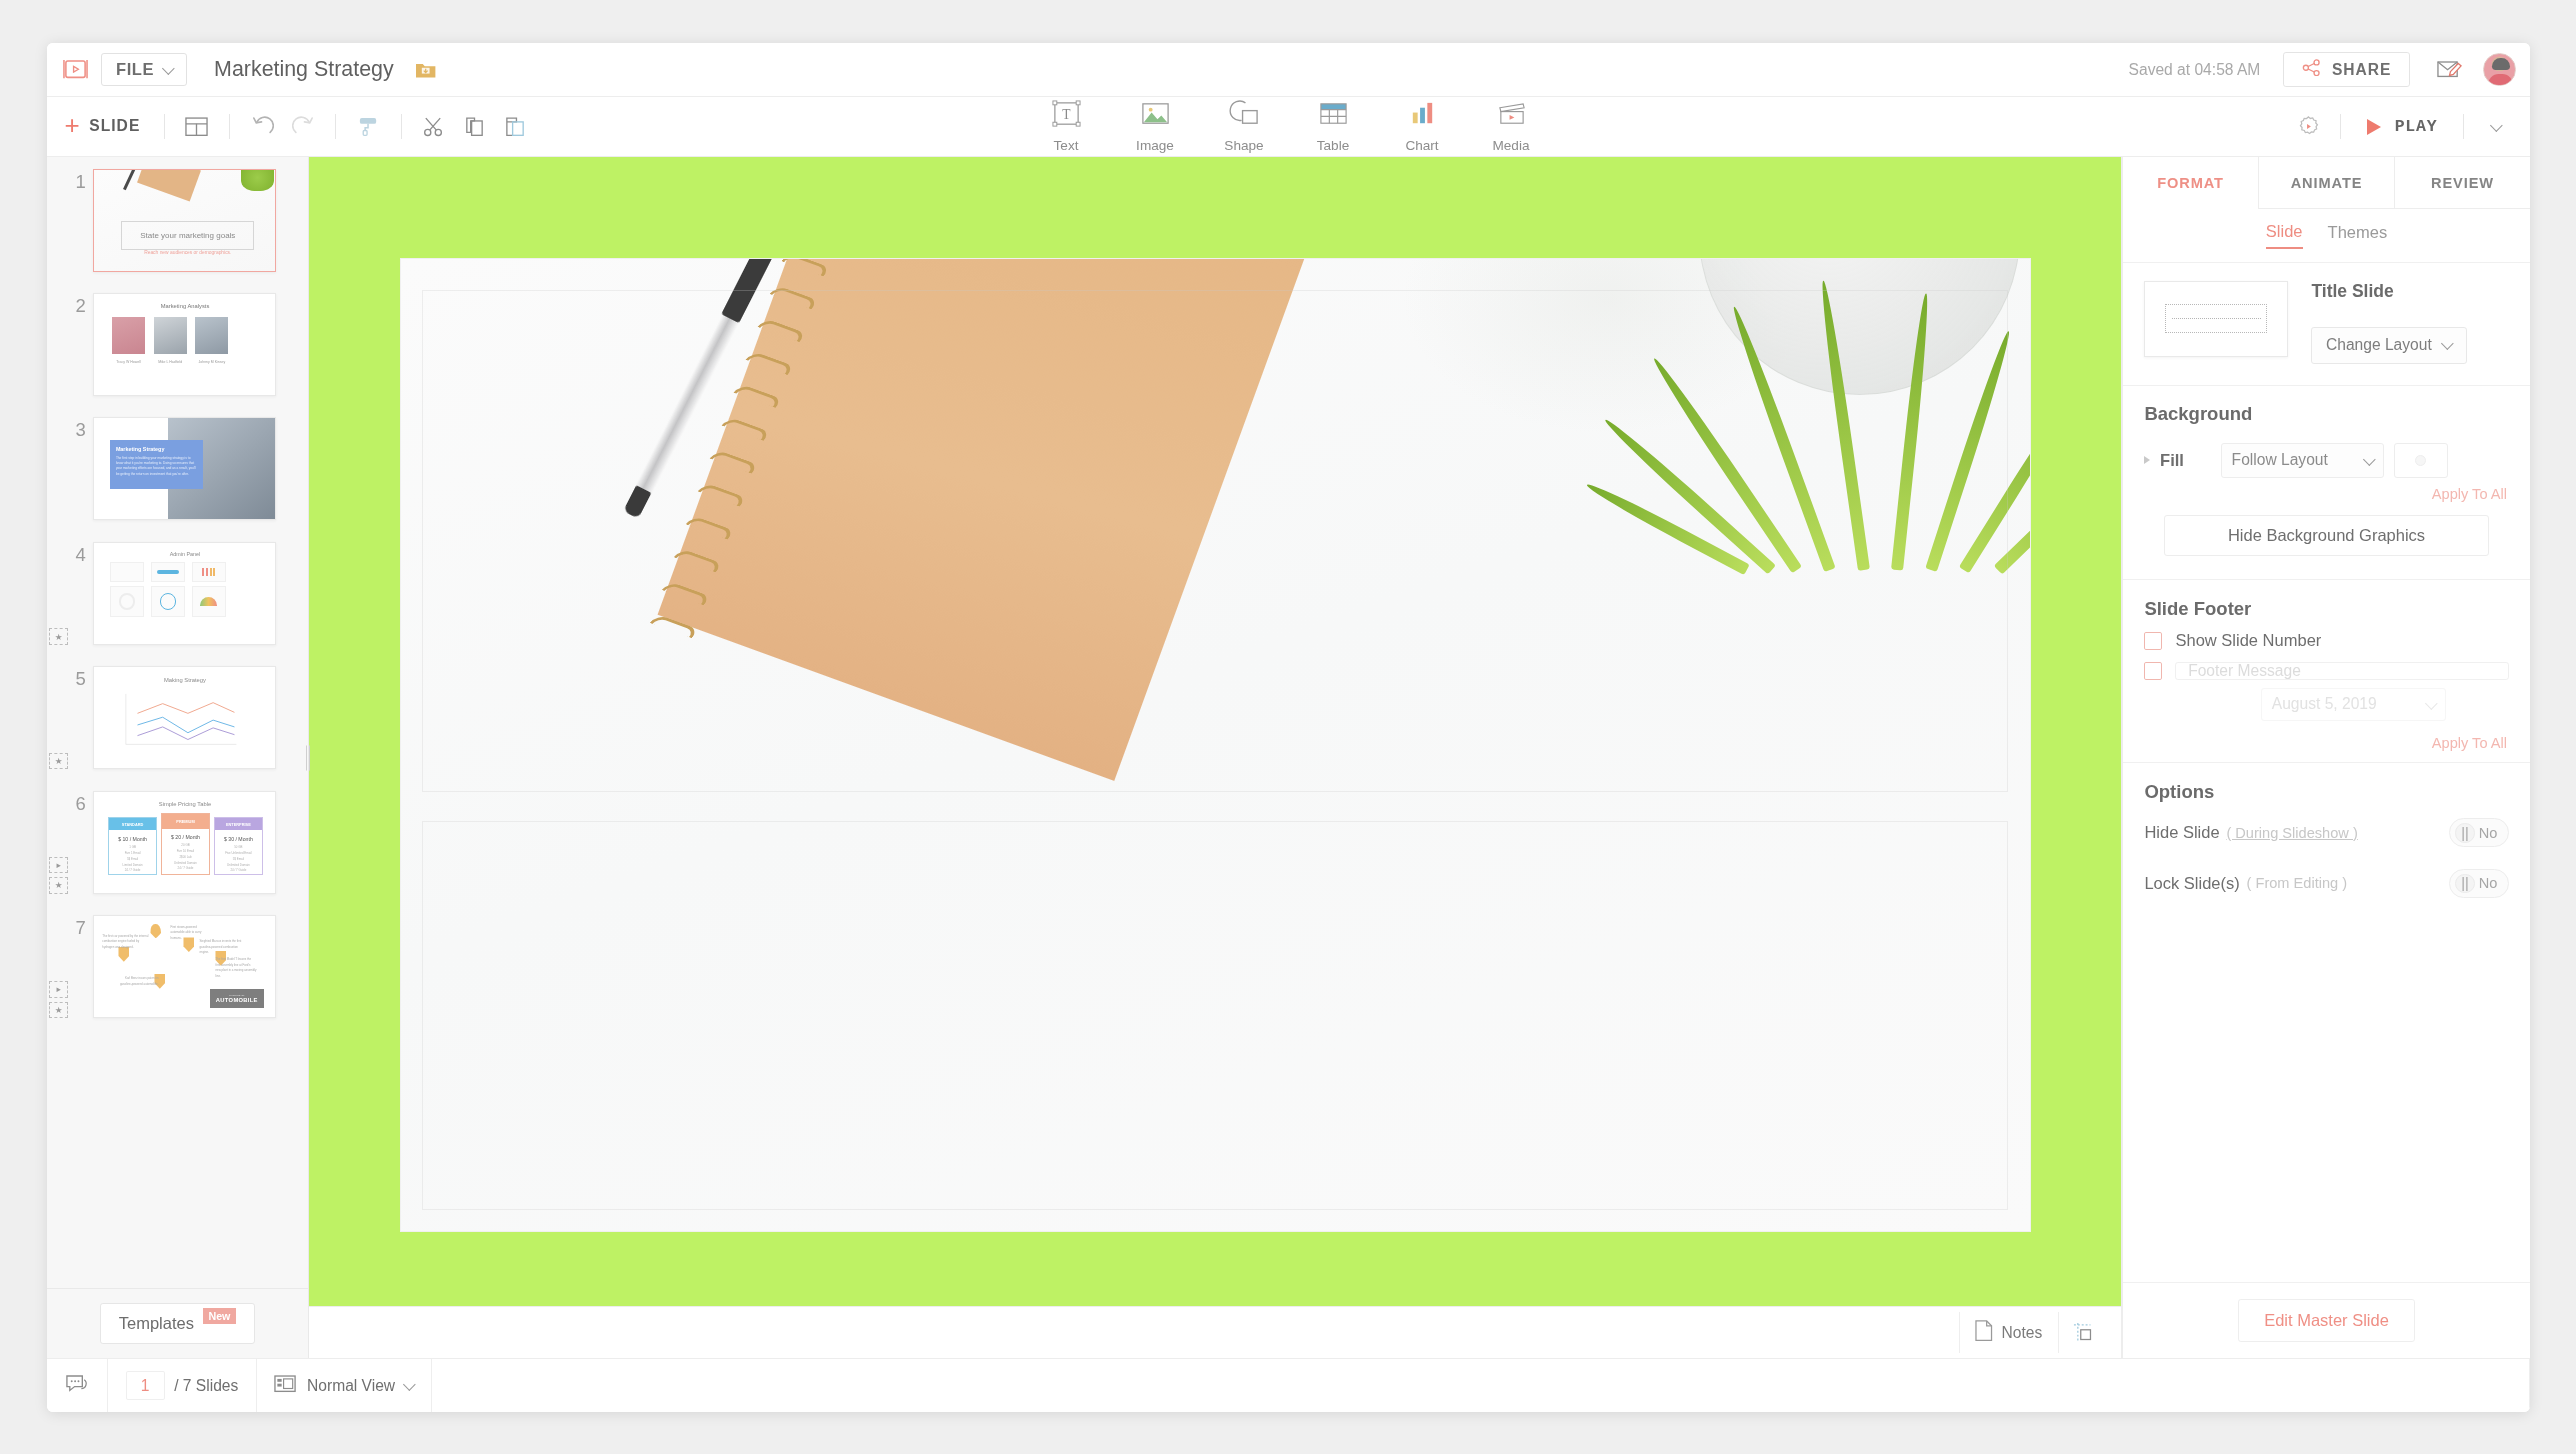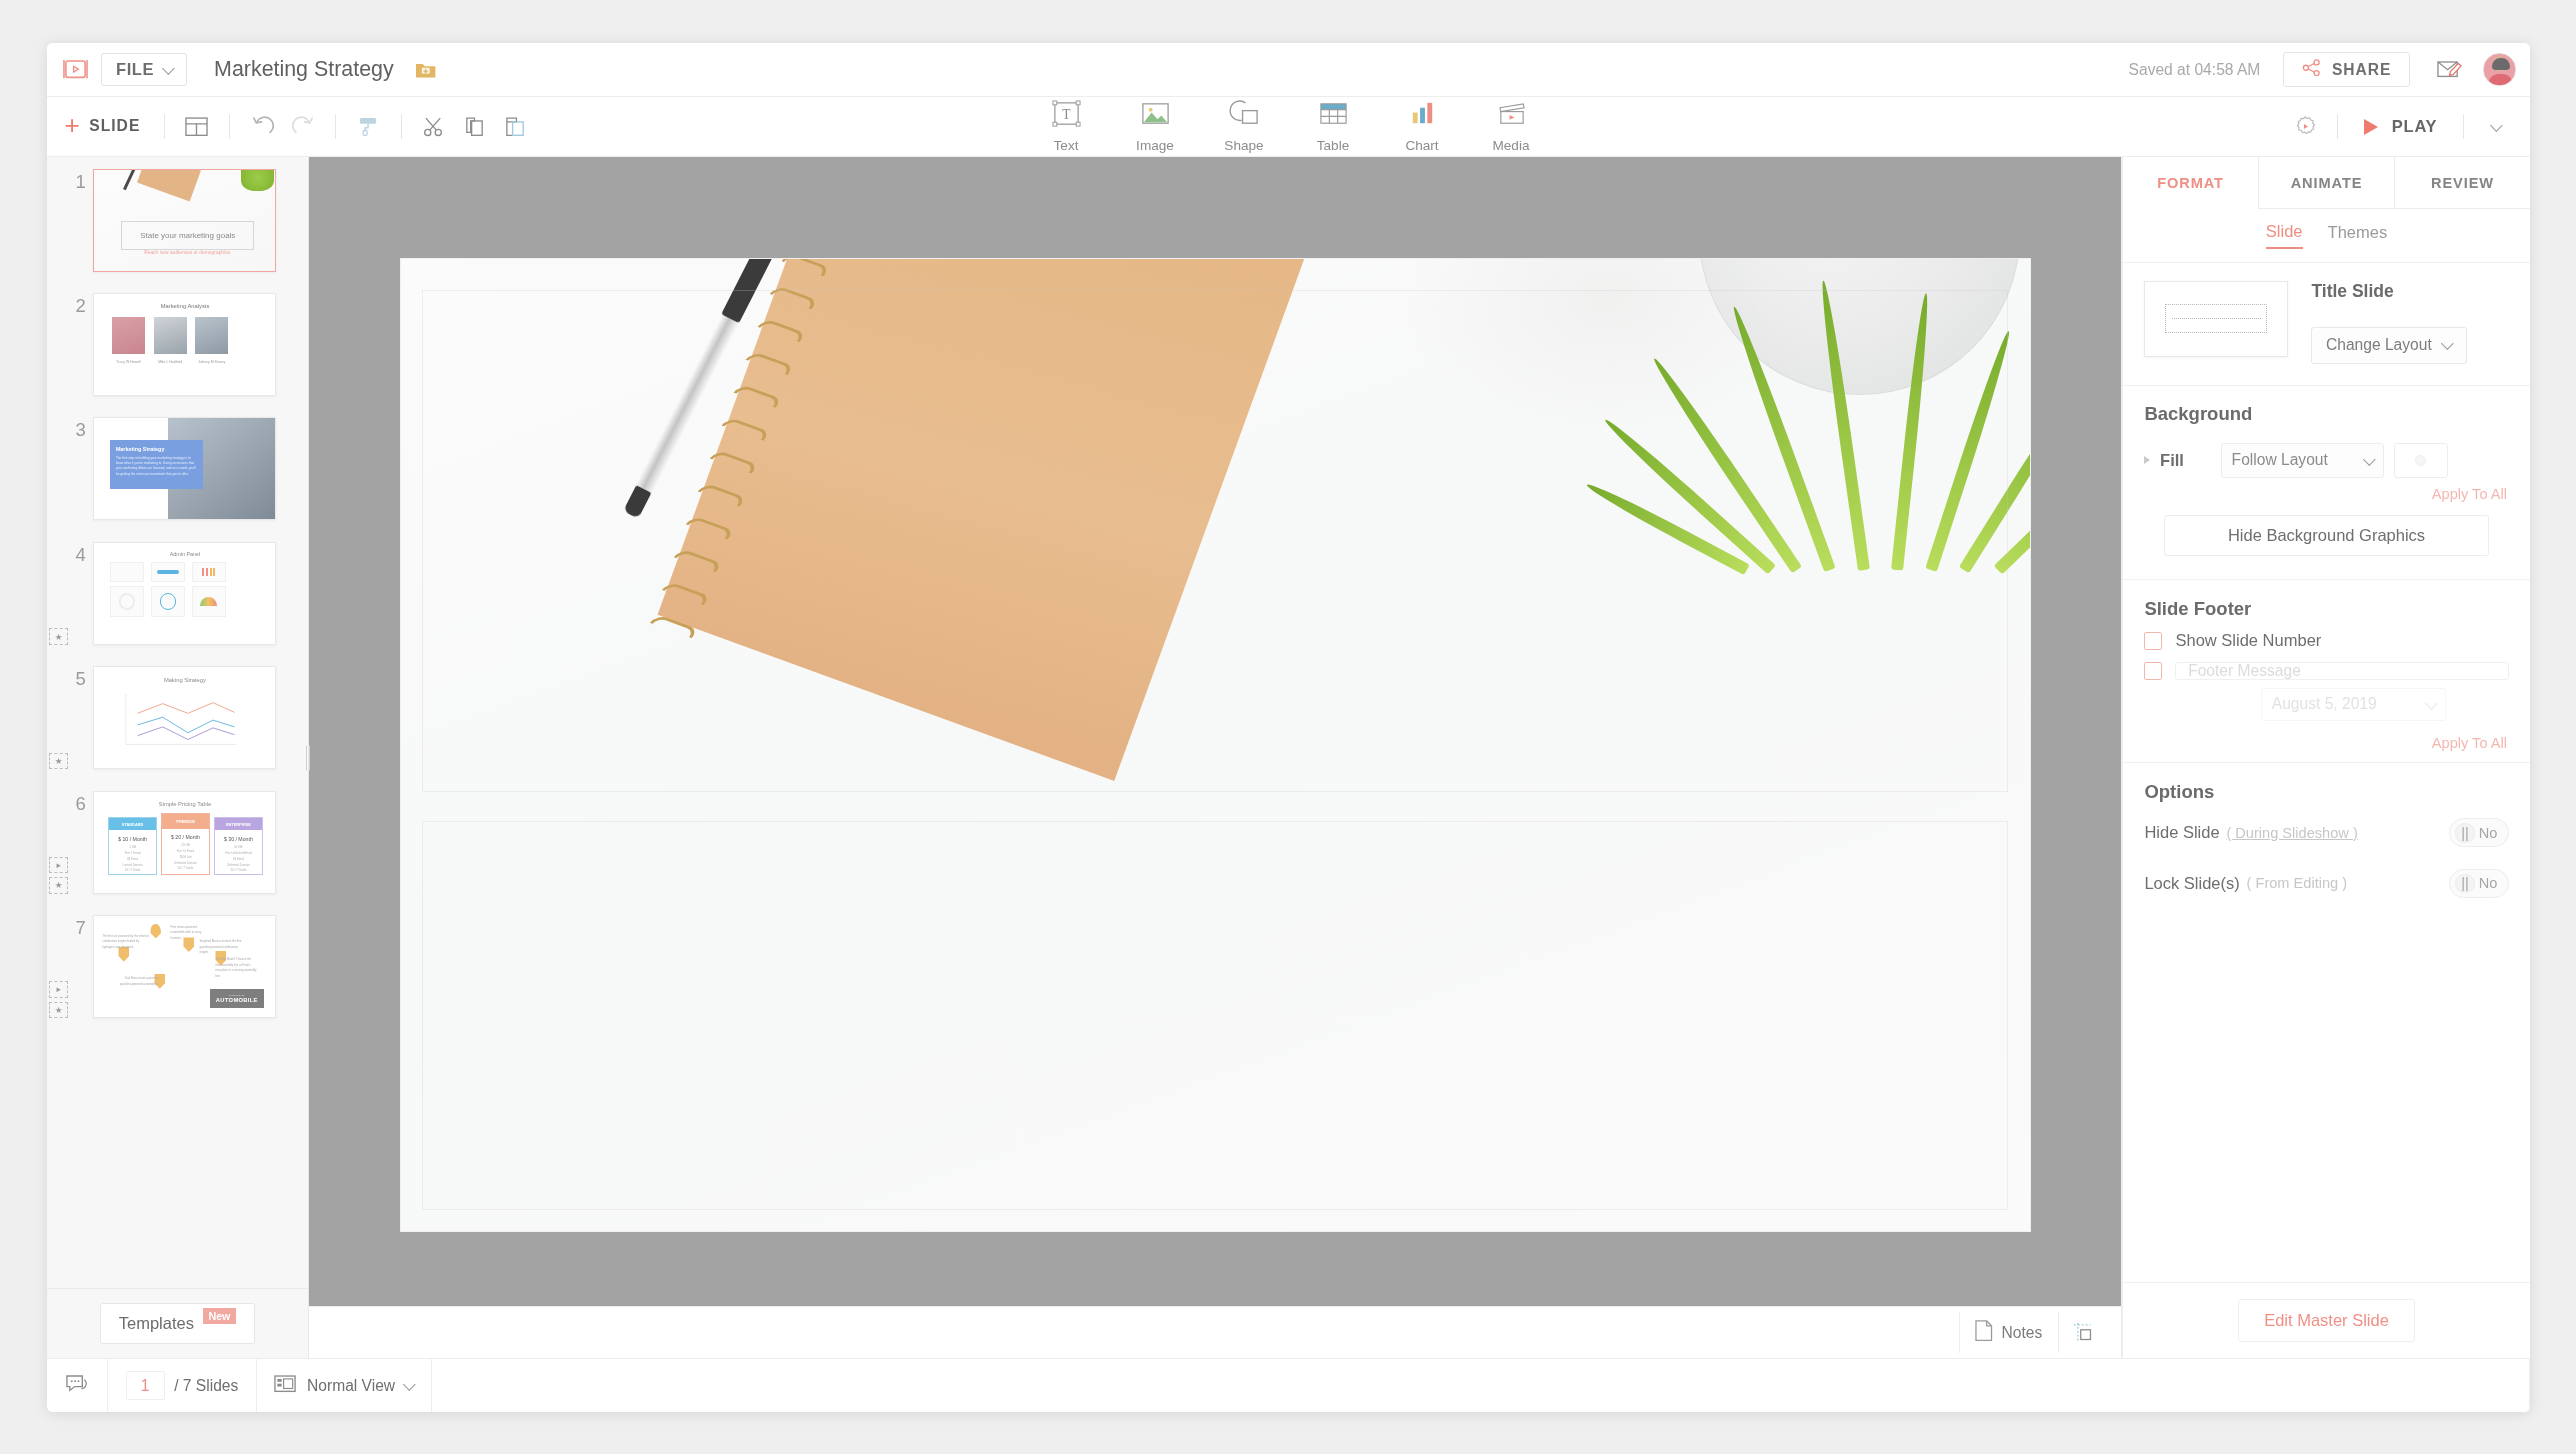--- a/index.html
+++ b/index.html
@@ -139,20 +139,21 @@
     font-size: 13.6px; color: #8d8d8d;
   }
   .toolbar-right {
     margin-left: auto;
     display: flex; align-items: center;
   }
   .play-btn {
     display:flex; align-items:center; gap:14px;
     font-size: 16.5px; font-weight: 700; letter-spacing: 0.8px; color: #666;
     padding: 0 13.6px;
+    font-family: Liberation Mono, monospace;
   }
   .tri {
     width:0;height:0;border-left:14.6px solid #ee7b6e;
     border-top:8.7px solid transparent;border-bottom:8.7px solid transparent;
   }
   .chev {
     display:inline-block; width:8.7px; height:8.7px;
     border-right:1.6px solid #9a9a9a; border-bottom:1.6px solid #9a9a9a;
     transform: rotate(45deg); margin-bottom:2.9px;
   }
@@ -225,21 +226,21 @@
     position:absolute; right:-3.9px; top:50%; transform:translateY(-50%);
     width:7.8px; height:25px;
     display:flex; gap:1.9px; align-items:center; justify-content:center;
     z-index: 5;
   }
   .panel-grip i{ width:1.5px;height:25px;background:#cfcfcf; display:block;}
 
   
   .canvaswrap {
     flex: 1 1 auto;
-    background: #a3a3a3;
+    background: #bef264;
     display: flex; align-items: center; justify-content: center;
     position: relative; min-width: 0;
     border-right: 1px solid #ededed;
   }
   .canvas {
     width: 1629px; height: 972px;
     background: #fdfdfd;
     position: relative;
     overflow: hidden;
     box-shadow: 0 0 0 1px #f0f0f0;

